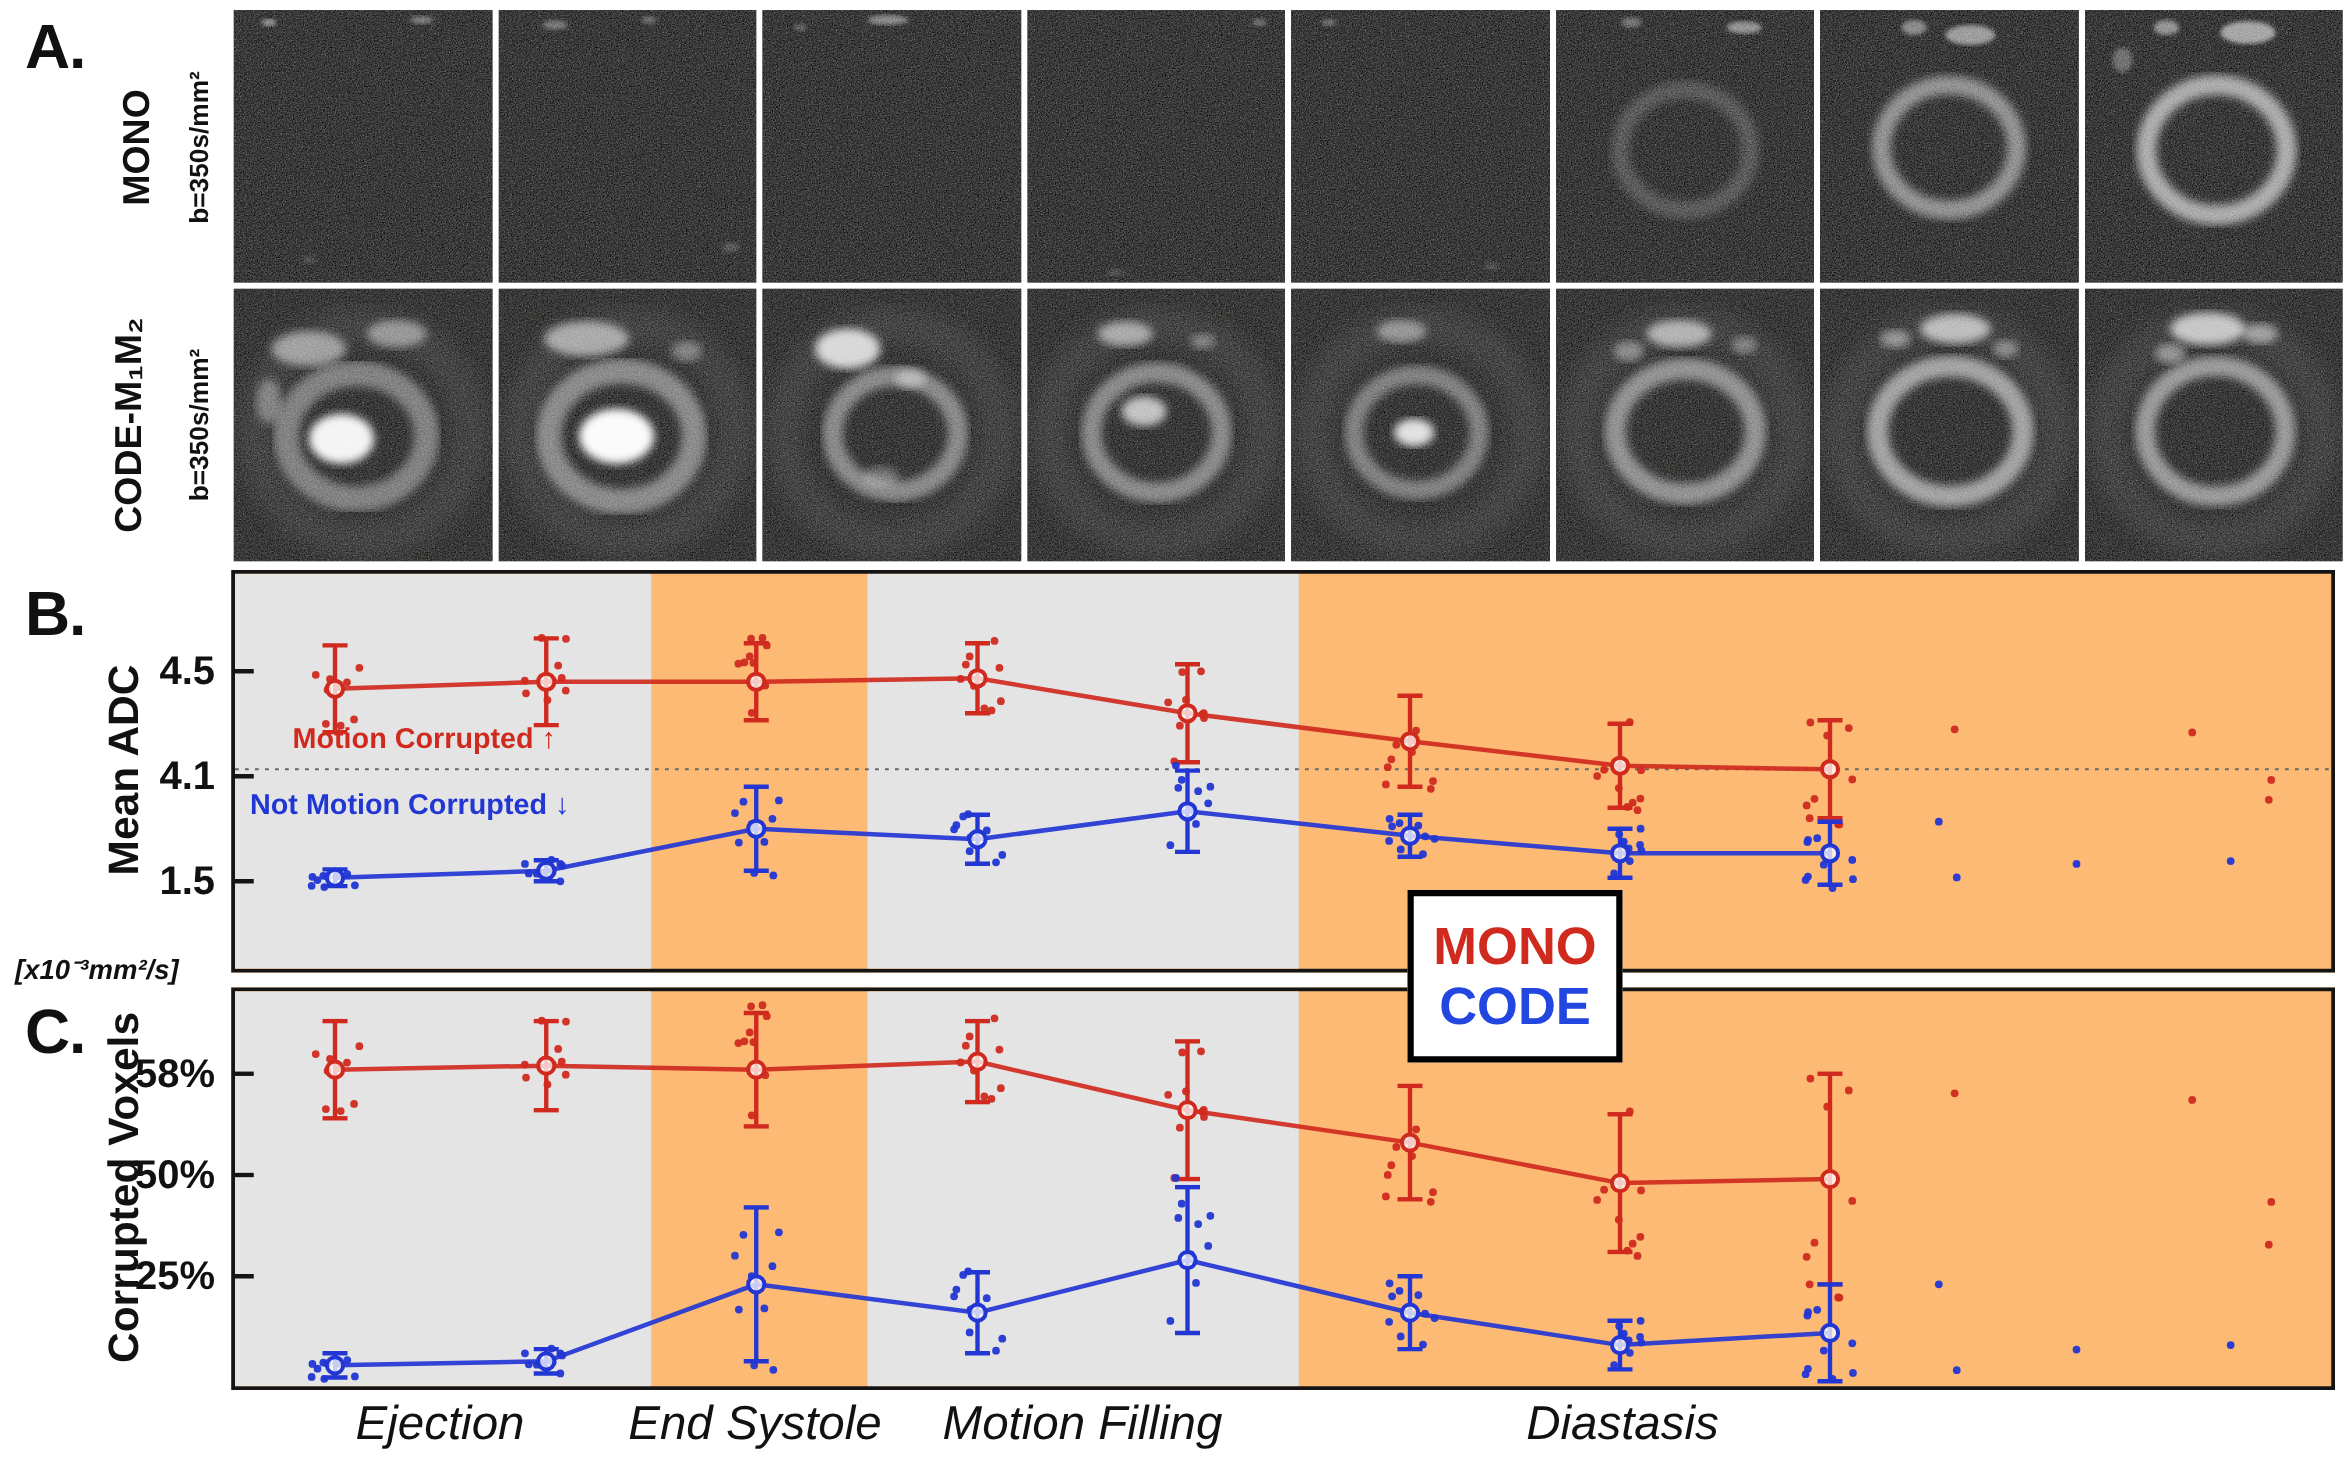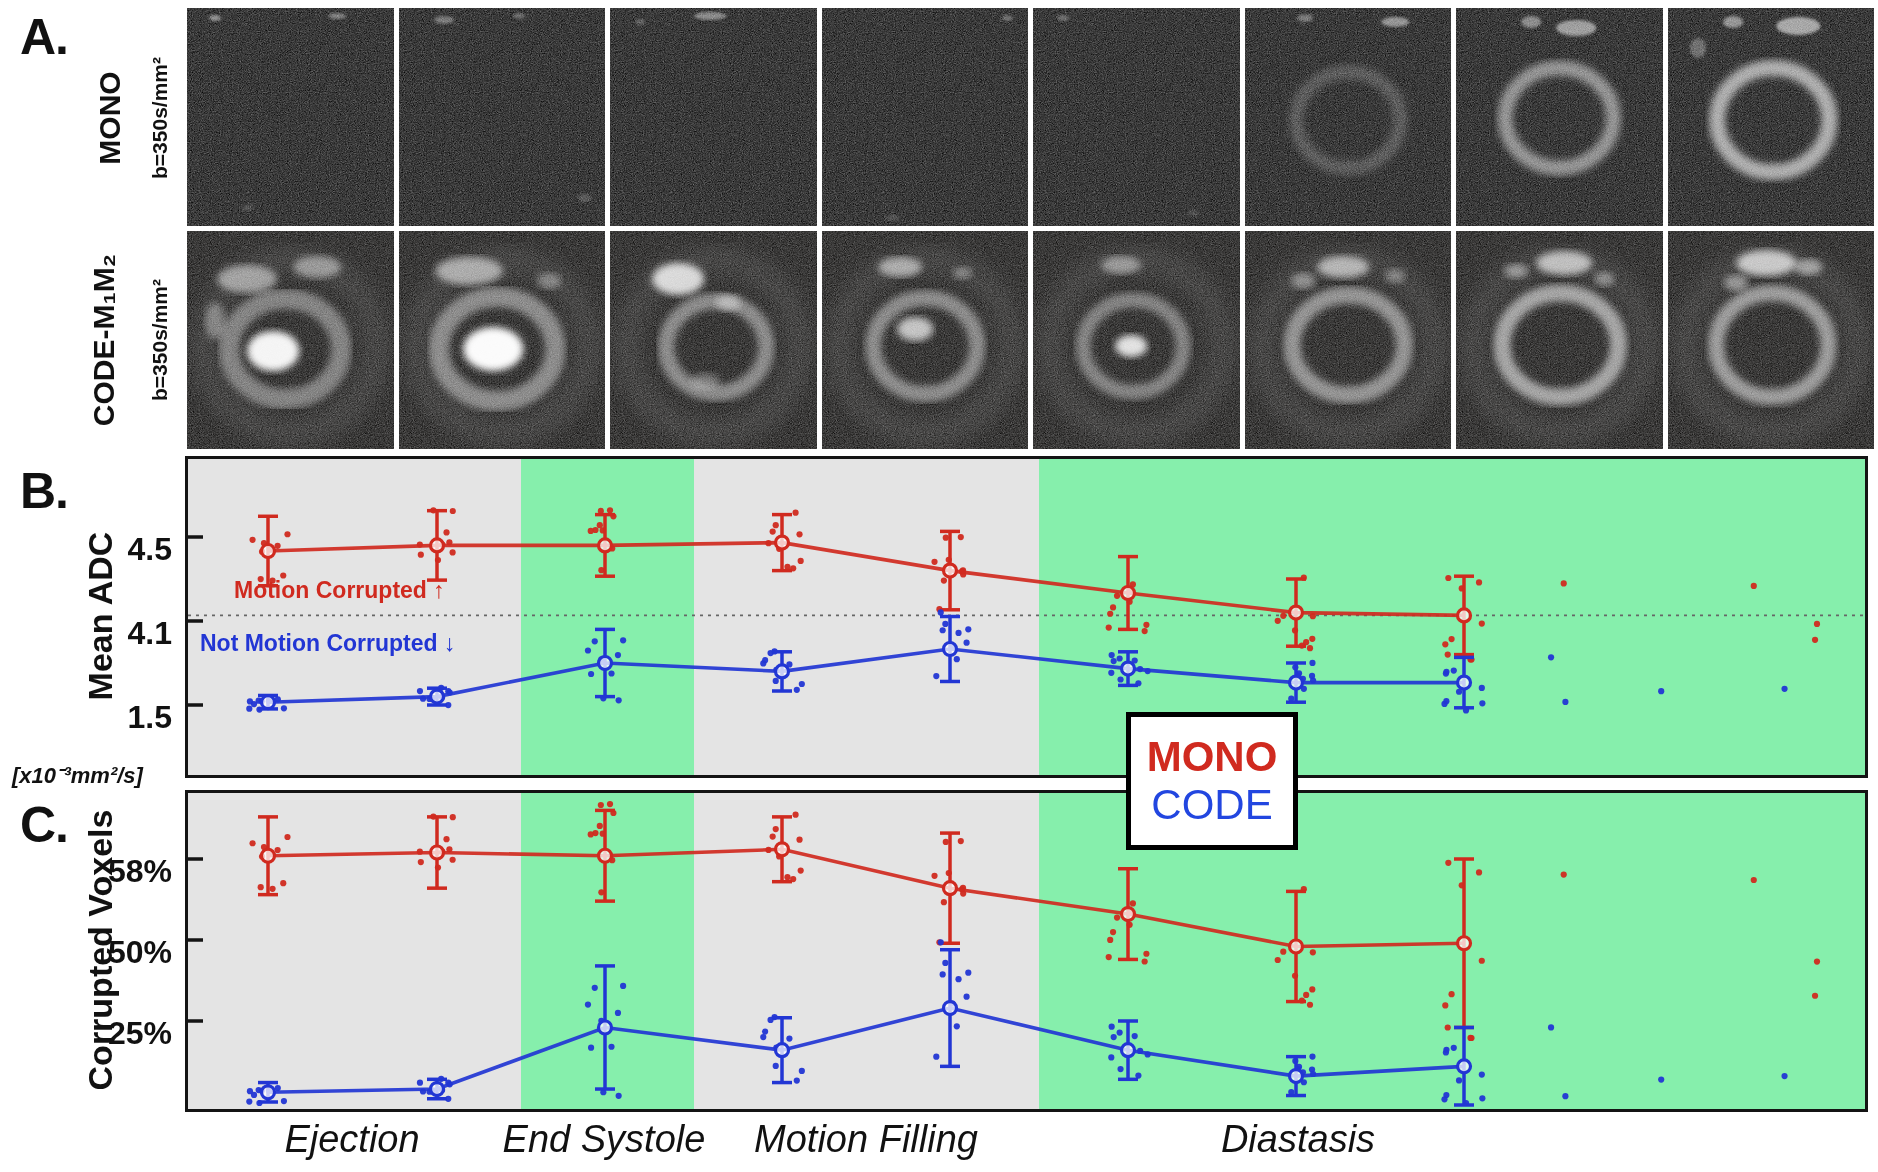--- a/index.html
+++ b/index.html
@@ -8,33 +8,33 @@
     font-family:"Liberation Sans",sans-serif;color:#111;overflow:hidden;
   }
   .panel-letter{position:absolute;font-size:50px;font-weight:900;letter-spacing:-1px;}
   .vlabel{position:absolute;white-space:nowrap;transform:translate(-50%,-50%) rotate(-90deg);}
   .row-name{font-size:30px;font-weight:bold;}
   .bval{font-size:21px;font-weight:bold;}
   .mri-row{position:absolute;left:187px;width:1687px;height:218px;display:grid;
     grid-template-columns:repeat(8,1fr);gap:5px;}
   .mri-cell{background:#000;overflow:hidden;}
   .chart-box{position:absolute;left:185px;width:1683px;height:322px;
-    border:3px solid #141414;box-sizing:border-box;background:#86efac;}
+    border:3px solid #141414;box-sizing:border-box;background:#fdba74;}
   .chart-box svg{display:block;width:100%;height:100%;}
   .ytick{position:absolute;left:62px;width:110px;text-align:right;
-    transform:translateY(-50%);font-weight:bold;font-size:32px;margin-top:12px;}
+    transform:translateY(-50%);font-weight:bold;font-size:32px;}
   .unit-label{position:absolute;left:12px;top:759px;font-size:22px;font-weight:bold;font-style:italic;}
   .ann{position:absolute;font-size:23px;font-weight:bold;white-space:nowrap;z-index:4;}
   .ann-red{color:#d02a1f;}
   .ann-blue{color:#2236d4;margin-top:11px;}
   #legend{position:absolute;left:1126px;top:712px;width:172px;height:138px;
     border:5px solid #000;box-sizing:border-box;background:#fff;z-index:8;
     display:flex;flex-direction:column;align-items:center;justify-content:center;line-height:1.15;}
   .legend-mono{color:#d02a1f;font-size:42px;font-weight:900;}
-  .legend-code{color:#2246e0;font-size:42px;font-weight:400;}
+  .legend-code{color:#2246e0;font-size:42px;font-weight:700;}
   .phase-label{position:absolute;top:1118px;transform:translateX(-50%);
     font-size:38px;font-weight:normal;font-style:italic;white-space:nowrap;}
   .phase-title{position:absolute;left:26px;top:1120px;font-size:46px;font-weight:normal;margin-top:48px;}
 </style>
 </head>
 <body>
 
 <svg width="0" height="0" style="position:absolute" aria-hidden="true">
   <defs>
     <filter id="fNoise" x="0%" y="0%" width="100%" height="100%">

